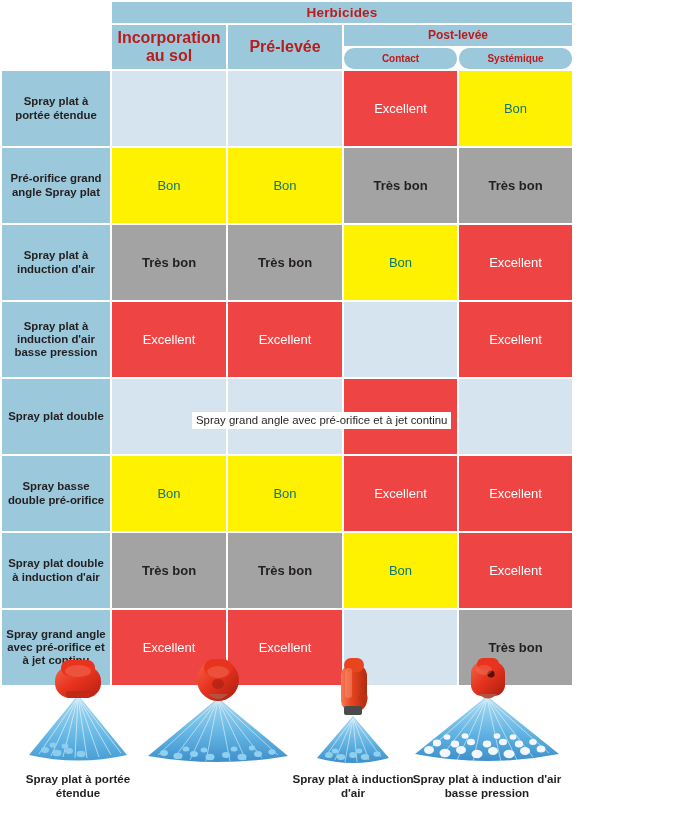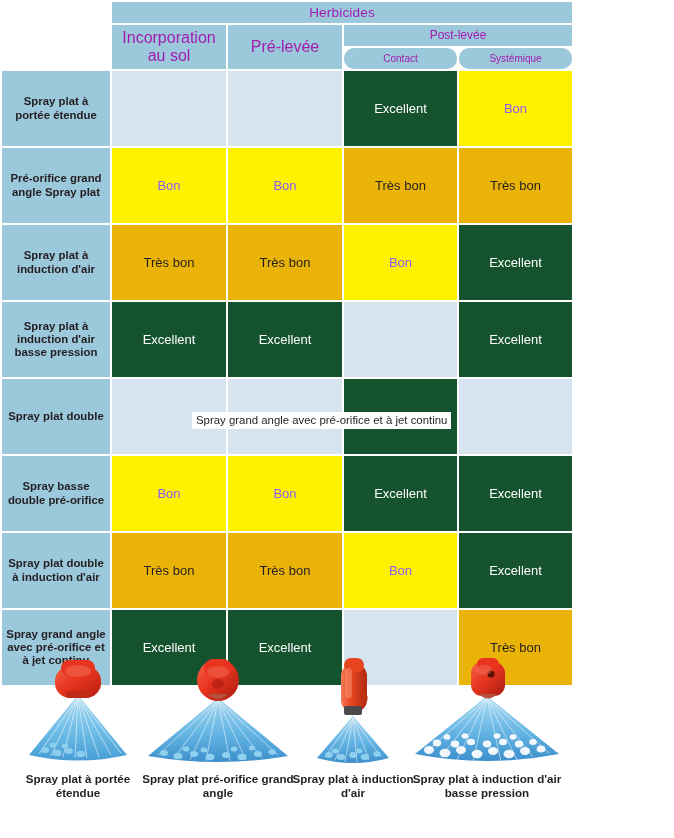--- a/index.html
+++ b/index.html
@@ -39,22 +39,22 @@
   col.c-sol   { width: 114px; }
   col.c-pre   { width: 114px; }
   col.c-con   { width: 113px; }
   col.c-sys   { width: 113px; }
 
   .blank { background: #ffffff; }
 
   .hdr-main,
   .hdr-sub {
     background: #9cc8dc;
-    color: #a21caf;
-    font-weight: normal;
+    color: #b91c1c;
+    font-weight: bold;
   }
   .hdr-main {
     font-size: 13.5px;
     height: 21px;
     letter-spacing: .2px;
   }
   .hdr-sub {
     font-size: 16px;
     line-height: 1.12;
     padding: 2px 3px !important;
@@ -70,23 +70,23 @@
     line-height: 1.16;
     height: 71px;
     padding: 2px 4px !important;
   }
 
   .cell {
     height: 71px;
     font-size: 13px;
     color: #231f20;
   }
-  .cell.v-excellent { background: #14532d; color: #ffffff; }
-  .cell.v-tresbon   { background: #eab308; color: #231f20; }
-  .cell.v-bon       { background: #fff200; color: #8b5cf6; }
+  .cell.v-excellent { background: #ef4444; color: #ffffff; }
+  .cell.v-tresbon   { background: #a3a3a3; color: #231f20; font-weight: bold; }
+  .cell.v-bon       { background: #fff200; color: #0f766e; }
   .cell.v-empty     { background: #d6e4f0; color: transparent; }
 
   
   #tooltip {
     position: absolute;
     left: 192px;
     top: 412px;
     background: #ffffff;
     color: #231f20;
     font-size: 11.4px;
@@ -308,21 +308,20 @@
         </g>
         <g>
           <ellipse cx="80" cy="22" rx="21" ry="21" fill="url(#cap2)"></ellipse>
           <rect x="66" y="1" width="28" height="18" rx="9" fill="#e8341f"></rect>
           <path d="M70 36 Q80 46 90 36 Z" fill="#b5523f"></path>
           <ellipse cx="80" cy="14" rx="11" ry="6" fill="#f1705a" opacity=".45"></ellipse>
           <ellipse cx="80" cy="26" rx="6" ry="5" fill="#a81d10" opacity=".6"></ellipse>
         </g>
       </svg>
     </div>
-    <div class="cap">Spray plat pré-orifice grand angle</div>
   </div>
 
   <div class="nozzle n3">
     <div class="art">
       <svg width="132" height="110" viewBox="0 0 132 110">
         <defs>
           <linearGradient id="sp3" x1="0" y1="0" x2="0" y2="1">
             <stop offset="0%" stop-color="#9fd4ee"></stop>
               <stop offset="55%" stop-color="#4fabe0"></stop>
               <stop offset="100%" stop-color="#2380c4"></stop>

